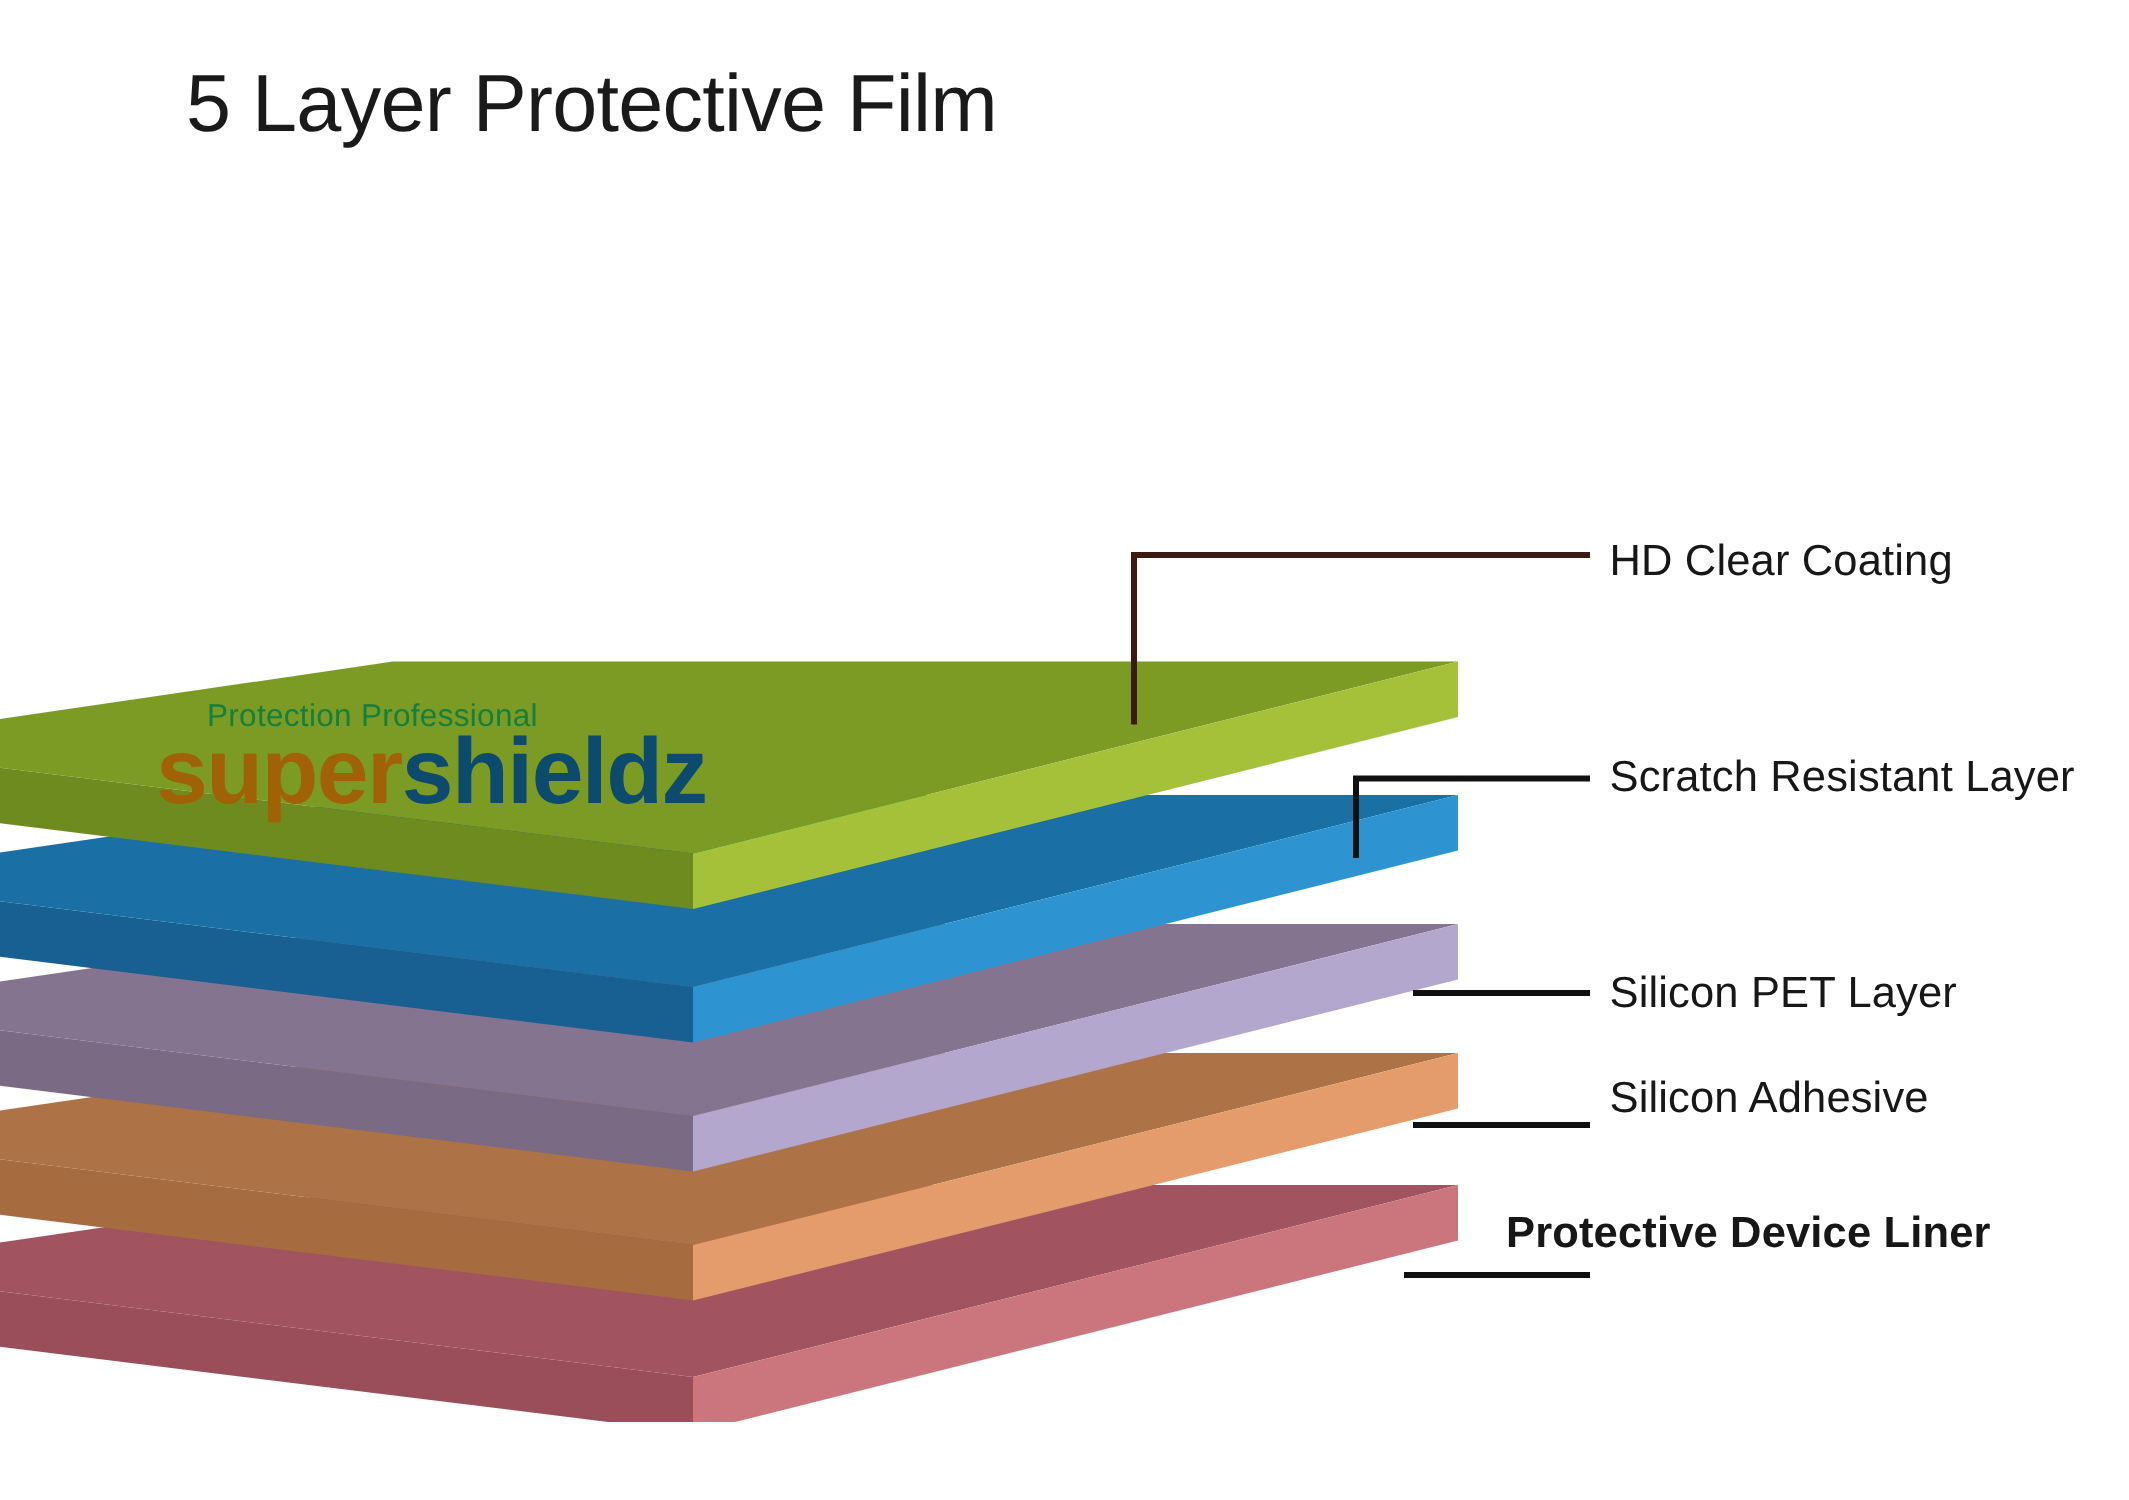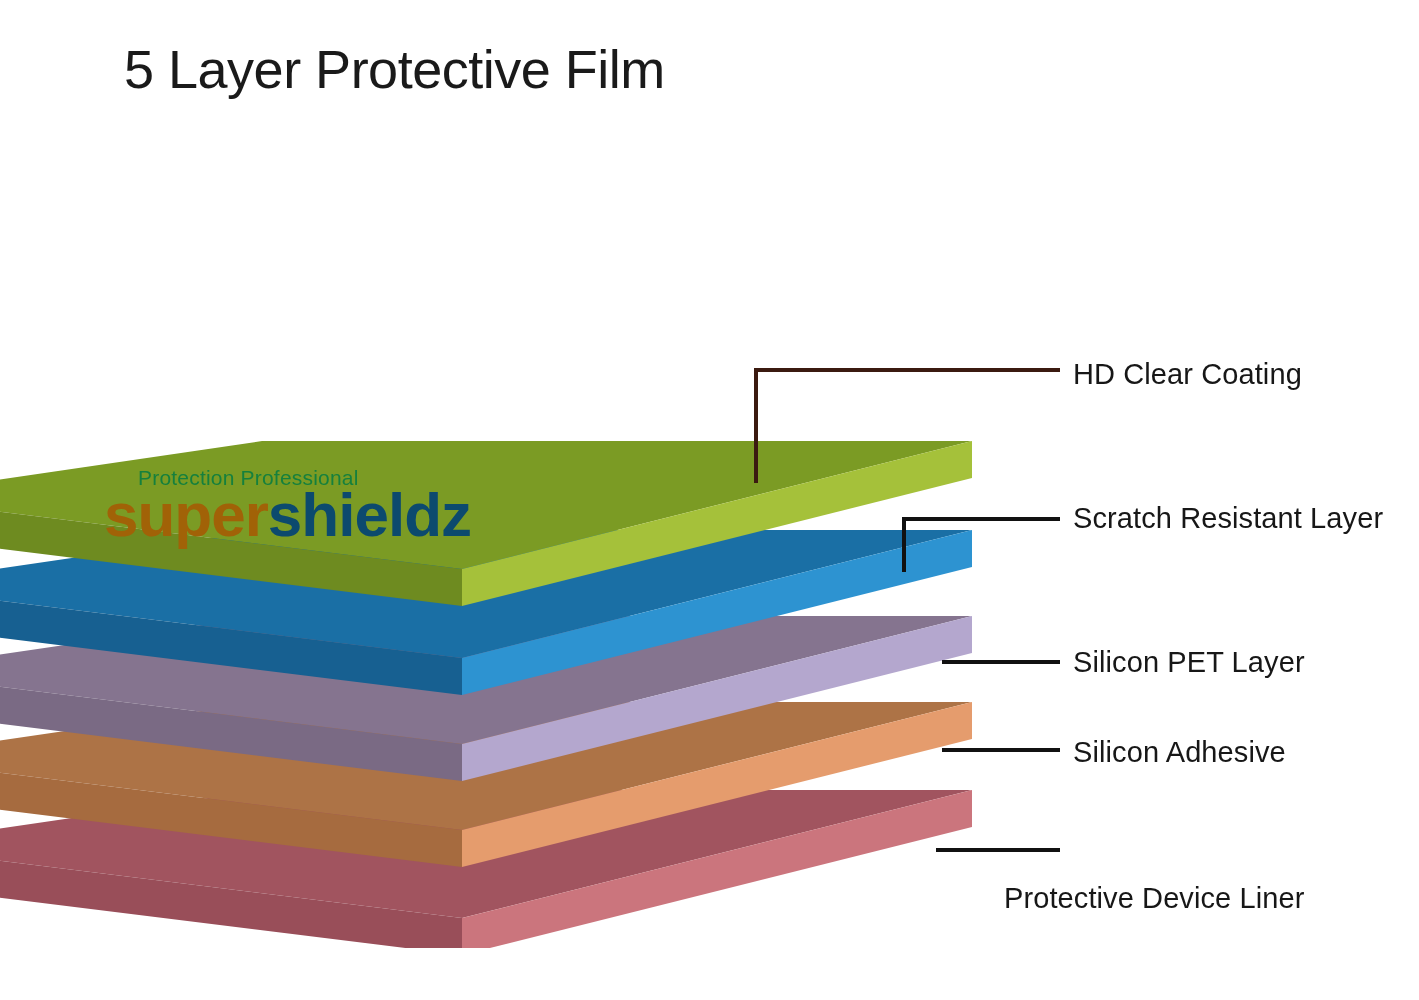--- a/index.html
+++ b/index.html
@@ -139,17 +139,17 @@
     <div class="logo-tagline">Protection Professional</div>
     <div class="logo-wordmark"><span class="logo-super">super</span><span class="logo-shieldz">shieldz</span></div>
   </div>
 
   <div class="callout-label" style="left:1073px; top:502px;">Scratch Resistant Layer</div>
 
   <div class="callout-label" style="left:1073px; top:358px;">HD Clear Coating</div>
 
   <div class="callout-label" style="left:1073px; top:646px;">Silicon PET Layer</div>
 
-  <div class="callout-label" style="left:1073px; top:736px;">Silicon Adhesive</div>
+  <div class="callout-label" style="left:1073px; top:716px;">Silicon Adhesive</div>
 
-  <div class="callout-label" style="left:1004px; top:882px;">Protective Device Liner</div>
+  <div class="callout-label" style="left:1004px; top:806px;font-weight:bold;">Protective Device Liner</div>
 
 </div>
 
 </body></html>

